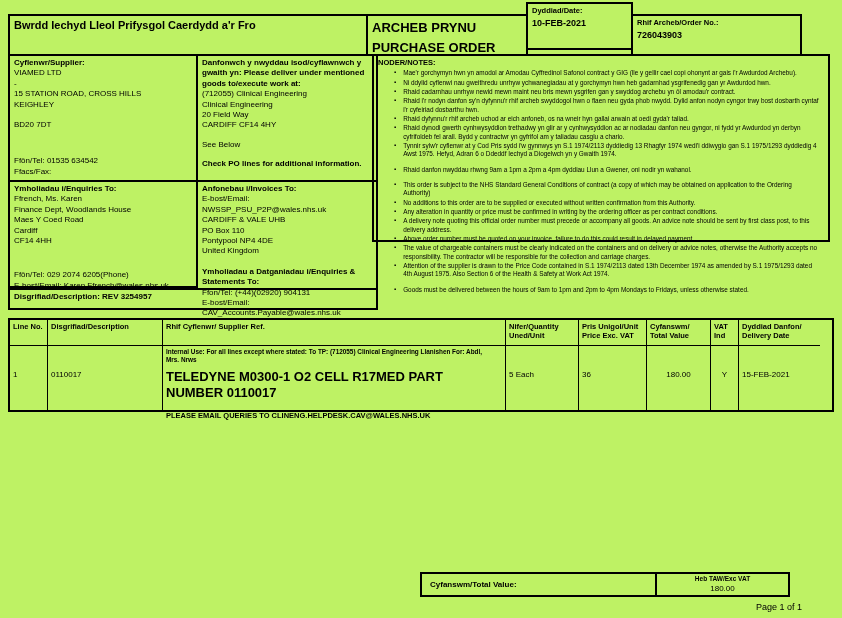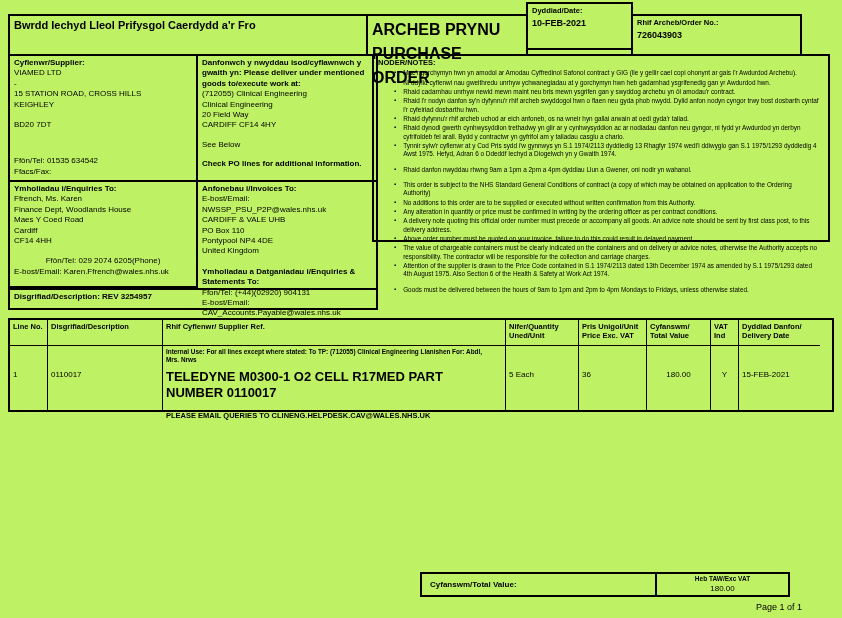--- a/index.html
+++ b/index.html
@@ -6,21 +6,21 @@
   .page {
     position:relative; width:842px; height:618px; background:#bef264;
     font-family:"Liberation Sans", sans-serif; color:#000; overflow:hidden;
   }
   .box { position:absolute; border:2px solid #000; box-sizing:border-box; padding:2px 4px; }
   .nb  { position:absolute; box-sizing:border-box; }
   .b   { font-weight:bold; }
   .t8  { font-size:8px; line-height:1.3; }
   .t7  { font-size:7.5px; line-height:1.25; }
   .t11 { font-size:11px; line-height:1.45; }
-  .t10 { font-size:16px; line-height:1.5; }
+  .t10 { font-size:13px; line-height:1.5; }
   .t9  { font-size:9px; line-height:1.3; }
   .addr-line { min-height:10px; font-size:8px; line-height:1.3; }
   .notes-list { margin:2px 0 0 0; padding:0 4px 0 16px; list-style:none; }
   .notes-list li { display:flex; font-size:6.4px; line-height:1.3; margin-bottom:1px; }
   .notes-list li.gap { margin-top:7px; }
   .notes-list .blt { margin-right:7px; font-size:6px; }
   .grid-table { position:absolute; left:8px; top:318px; width:826px; border:2px solid #000;
     box-sizing:border-box; display:grid; grid-template-columns:38px 115px 343px 73px 68px 64px 28px 81px; }
   .cell { border-right:1px solid #000; border-bottom:1px solid #000; box-sizing:border-box;
     padding:2px 3px; font-size:8px; line-height:1.25; }
@@ -156,21 +156,21 @@
     </ul>
   </div>
 
   <div class="box" style="left:8px; top:180px; width:190px; height:108px;">
     <div class="t8 b">Ymholiadau i/Enquiries To:</div>
     <div class="addr-line">Ffrench, Ms. Karen</div>
     <div class="addr-line">Finance Dept, Woodlands House</div>
     <div class="addr-line">Maes Y Coed Road</div>
     <div class="addr-line">Cardiff</div>
     <div class="addr-line">CF14 4HH</div>
-    <div class="addr-line" style="margin-top:10px;text-align:center;">Ffôn/Tel: 029 2074 6205(Phone)</div>
+    <div class="addr-line" style="margin-top:24px;">Ffôn/Tel: 029 2074 6205(Phone)</div>
     <div class="addr-line">E-bost/Email: Karen.Ffrench@wales.nhs.uk</div>
   </div>
 
   <div class="box" style="left:196px; top:180px; width:182px; height:110px;">
     <div class="t8 b">Anfonebau i/Invoices To:</div>
     <div class="addr-line">E-bost/Email: NWSSP_PSU_P2P@wales.nhs.uk</div>
     <div class="addr-line">CARDIFF &amp; VALE UHB</div>
     <div class="addr-line">PO Box 110</div>
     <div class="addr-line">Pontypool NP4 4DE</div>
     <div class="addr-line">United Kingdom</div>

